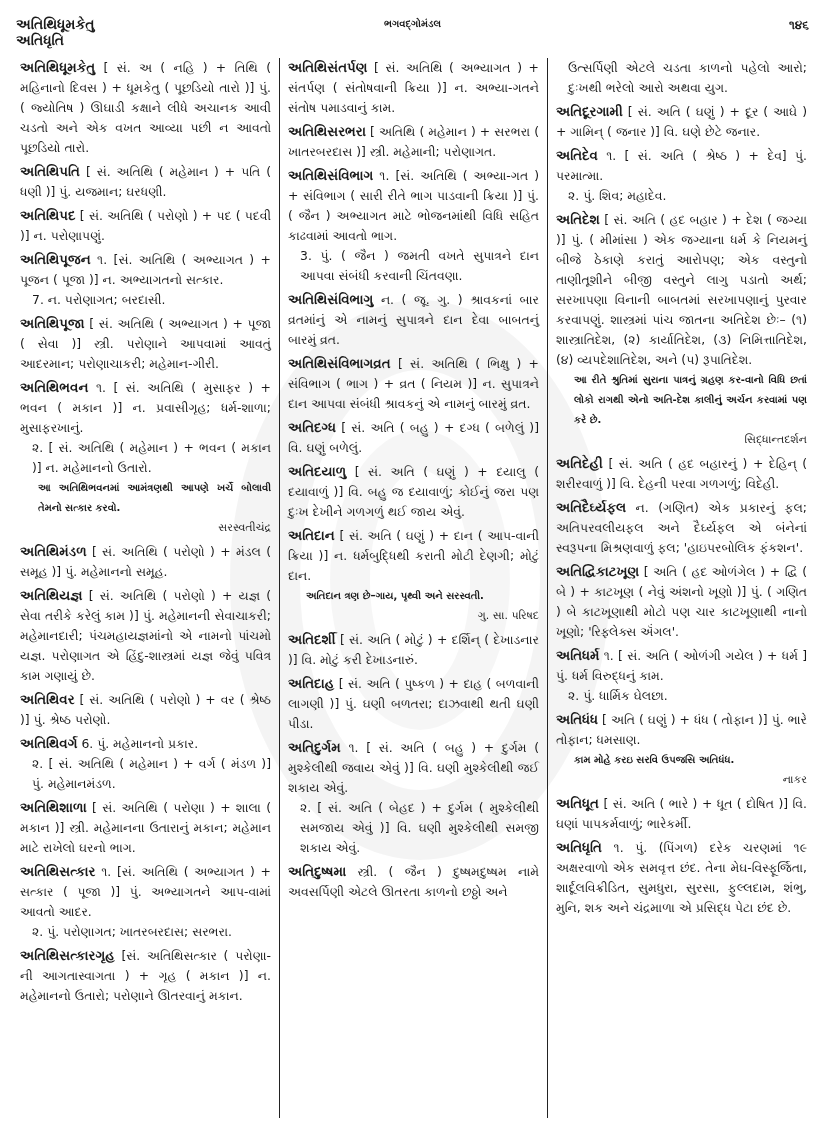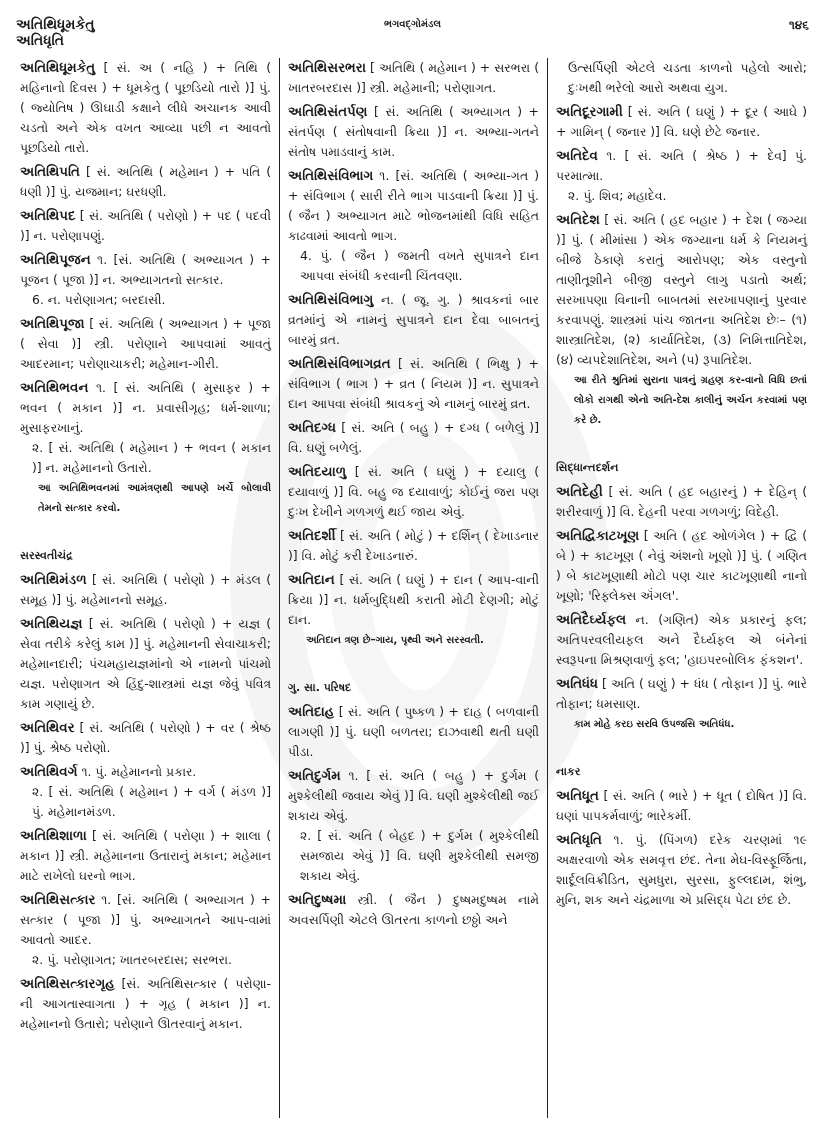--- a/index.html
+++ b/index.html
@@ -21,21 +21,21 @@
   .guide { position: absolute; left: 16px; top: 8px; font-size: 14px; font-weight: bold; line-height: 16px; }
   .title { position: absolute; left: 0; right: 0; top: 10px; text-align: center; font-size: 10px; font-weight: bold; }
   .pageno { position: absolute; right: 16px; top: 10px; font-size: 12px; font-weight: bold; }
   .columns { position: absolute; top: 58px; left: 12px; right: 10px; bottom: 10px; display: flex; }
   .col { flex: 1; padding: 0 8px; box-sizing: border-box; overflow: hidden; }
   .col.mid { border-left: 1.5px solid #222; border-right: 1.5px solid #222; }
   .entry { font-size: 12.4px; line-height: 20px; margin-bottom: 4px; text-align: justify; }
   .hw { font-weight: bold; font-size: 13.4px; }
   .sub { display: block; padding-left: 12px; }
   .quote { display: block; padding-left: 18px; font-size: 10px; font-weight: bold; }
-  .src { display: block; font-size: 11px; font-weight: bold; margin-top: 28px; }
+  .src { display: block; text-align: right; font-size: 11px; font-weight: normal; }
   .cont { padding-left: 12px; }
 </style>
 </head>
 <body>
 
 <div class="watermark"></div>
 <div class="watermark2"></div>
 
 <div class="header">
   <div class="guide">
@@ -44,50 +44,51 @@
   </div>
   <div class="title">ભગવદ્‍ગોમંડલ</div>
   <div class="pageno">૧૪૬</div>
 </div>
 
 <div class="columns">
   <div class="col" id="col0">
       <div class="entry"><span class="hw">અતિથિધૂમકેતુ</span> <span>[ સં. અ ( નહિ ) + તિથિ ( મહિનાનો દિવસ ) + ધૂમકેતુ ( પૂછડિયો તારો )] પું. ( જ્યોતિષ ) ઊઘાડી કક્ષાને લીધે અચાનક આવી ચડતો અને એક વખત આવ્યા પછી ન આવતો પૂછડિયો તારો.</span></div>
       <div class="entry"><span class="hw">અતિથિપતિ</span> <span>[ સં. અતિથિ ( મહેમાન ) + પતિ ( ધણી )] પું. યજમાન; ઘરધણી.</span></div>
       <div class="entry"><span class="hw">અતિથિપદ</span> <span>[ સં. અતિથિ ( પરોણો ) + પદ ( પદવી )] ન. પરોણાપણું.</span></div>
-      <div class="entry"><span class="hw">અતિથિપૂજન</span> <span>૧. [સં. અતિથિ ( અભ્યાગત ) + પૂજન ( પૂજા )] ન. અભ્યાગતનો સત્કાર.</span><span class="sub">6. ન. પરોણાગત; બરદાસી.</span></div>
+      <div class="entry"><span class="hw">અતિથિપૂજન</span> <span>૧. [સં. અતિથિ ( અભ્યાગત ) + પૂજન ( પૂજા )] ન. અભ્યાગતનો સત્કાર.</span><span class="sub">7. ન. પરોણાગત; બરદાસી.</span></div>
       <div class="entry"><span class="hw">અતિથિપૂજા</span> <span>[ સં. અતિથિ ( અભ્યાગત ) + પૂજા ( સેવા )] સ્ત્રી. પરોણાને આપવામાં આવતું આદરમાન; પરોણાચાકરી; મહેમાન-ગીરી.</span></div>
       <div class="entry"><span class="hw">અતિથિભવન</span> <span>૧. [ સં. અતિથિ ( મુસાફર ) + ભવન ( મકાન )] ન. પ્રવાસીગૃહ; ધર્મ-શાળા; મુસાફરખાનું.</span><span class="sub">૨. [ સં. અતિથિ ( મહેમાન ) + ભવન ( મકાન )] ન. મહેમાનનો ઉતારો.</span><span class="quote">આ અતિથિભવનમાં આમંત્રણથી આપણે ખર્ચે બોલાવી તેમનો સત્કાર કરવો.</span><span class="src">સરસ્વતીચંદ્ર</span></div>
       <div class="entry"><span class="hw">અતિથિમંડળ</span> <span>[ સં. અતિથિ ( પરોણો ) + મંડલ ( સમૂહ )] પું. મહેમાનનો સમૂહ.</span></div>
       <div class="entry"><span class="hw">અતિથિયજ્ઞ</span> <span>[ સં. અતિથિ ( પરોણો ) + યજ્ઞ ( સેવા તરીકે કરેલું કામ )] પું. મહેમાનની સેવાચાકરી; મહેમાનદારી; પંચમહાયજ્ઞમાંનો એ નામનો પાંચમો યજ્ઞ. પરોણાગત એ હિંદુ-શાસ્ત્રમાં યજ્ઞ જેવું પવિત્ર કામ ગણાયું છે.</span></div>
       <div class="entry"><span class="hw">અતિથિવર</span> <span>[ સં. અતિથિ ( પરોણો ) + વર ( શ્રેષ્ઠ )] પું. શ્રેષ્ઠ પરોણો.</span></div>
-      <div class="entry"><span class="hw">અતિથિવર્ગ</span> <span>૧. પું. મહેમાનનો પ્રકાર.</span><span class="sub">૨. [ સં. અતિથિ ( મહેમાન ) + વર્ગ ( મંડળ )] પું. મહેમાનમંડળ.</span></div>
+      <div class="entry"><span class="hw">અતિથિવર્ગ</span> <span>6. પું. મહેમાનનો પ્રકાર.</span><span class="sub">૨. [ સં. અતિથિ ( મહેમાન ) + વર્ગ ( મંડળ )] પું. મહેમાનમંડળ.</span></div>
       <div class="entry"><span class="hw">અતિથિશાળા</span> <span>[ સં. અતિથિ ( પરોણા ) + શાલા ( મકાન )] સ્ત્રી. મહેમાનના ઉતારાનું મકાન; મહેમાન માટે રાખેલો ઘરનો ભાગ.</span></div>
       <div class="entry"><span class="hw">અતિથિસત્કાર</span> <span>૧. [સં. અતિથિ ( અભ્યાગત ) + સત્કાર ( પૂજા )] પું. અભ્યાગતને આપ-વામાં આવતો આદર.</span><span class="sub">૨. પું. પરોણાગત; ખાતરબરદાસ; સરભરા.</span></div>
       <div class="entry"><span class="hw">અતિથિસત્કારગૃહ</span> <span>[સં. અતિથિસત્કાર ( પરોણા-ની આગતાસ્વાગતા ) + ગૃહ ( મકાન )] ન. મહેમાનનો ઉતારો; પરોણાને ઊતરવાનું મકાન.</span></div>
     </div>
   <div class="col mid" id="col1">
+      <div class="entry"><span class="hw">અતિથિસંતર્પણ</span> <span>[ સં. અતિથિ ( અભ્યાગત ) + સંતર્પણ ( સંતોષવાની ક્રિયા )] ન. અભ્યા-ગતને સંતોષ પમાડવાનું કામ.</span></div>
       <div class="entry"><span class="hw">અતિથિસરભરા</span> <span>[ અતિથિ ( મહેમાન ) + સરભરા ( ખાતરબરદાસ )] સ્ત્રી. મહેમાની; પરોણાગત.</span></div>
-      <div class="entry"><span class="hw">અતિથિસંતર્પણ</span> <span>[ સં. અતિથિ ( અભ્યાગત ) + સંતર્પણ ( સંતોષવાની ક્રિયા )] ન. અભ્યા-ગતને સંતોષ પમાડવાનું કામ.</span></div>
-      <div class="entry"><span class="hw">અતિથિસંવિભાગ</span> <span>૧. [સં. અતિથિ ( અભ્યા-ગત ) + સંવિભાગ ( સારી રીતે ભાગ પાડવાની ક્રિયા )] પું. ( જૈન ) અભ્યાગત માટે ભોજનમાંથી વિધિ સહિત કાઢવામાં આવતો ભાગ.</span><span class="sub">4. પું. ( જૈન ) જમતી વખતે સુપાત્રને દાન આપવા સંબંધી કરવાની ચિંતવણા.</span></div>
+      <div class="entry"><span class="hw">અતિથિસંવિભાગ</span> <span>૧. [સં. અતિથિ ( અભ્યા-ગત ) + સંવિભાગ ( સારી રીતે ભાગ પાડવાની ક્રિયા )] પું. ( જૈન ) અભ્યાગત માટે ભોજનમાંથી વિધિ સહિત કાઢવામાં આવતો ભાગ.</span><span class="sub">3. પું. ( જૈન ) જમતી વખતે સુપાત્રને દાન આપવા સંબંધી કરવાની ચિંતવણા.</span></div>
       <div class="entry"><span class="hw">અતિથિસંવિભાગુ</span> <span>ન. ( જૂ. ગુ. ) શ્રાવકનાં બાર વ્રતમાંનું એ નામનું સુપાત્રને દાન દેવા બાબતનું બારમું વ્રત.</span></div>
       <div class="entry"><span class="hw">અતિથિસંવિભાગવ્રત</span> <span>[ સં. અતિથિ ( ભિક્ષુ ) + સંવિભાગ ( ભાગ ) + વ્રત ( નિયમ )] ન. સુપાત્રને દાન આપવા સંબંધી શ્રાવકનું એ નામનું બારમું વ્રત.</span></div>
       <div class="entry"><span class="hw">અતિદગ્ધ</span> <span>[ સં. અતિ ( બહુ ) + દગ્ધ ( બળેલું )] વિ. ઘણું બળેલું.</span></div>
       <div class="entry"><span class="hw">અતિદયાળુ</span> <span>[ સં. અતિ ( ઘણું ) + દયાલુ ( દયાવાળું )] વિ. બહુ જ દયાવાળું; કોઈનું જરા પણ દુઃખ દેખીને ગળગળું થઈ જાય એવું.</span></div>
+      <div class="entry"><span class="hw">અતિદાન</span> <span>[ સં. અતિ ( ઘણું ) + દાન ( આપ-વાની ક્રિયા )] ન. ધર્મબુદ્ધિથી કરાતી મોટી દેણગી; મોટું દાન.</span><span class="quote">અતિદાન ત્રણ છે–ગાય, પૃથ્વી અને સરસ્વતી.</span><span class="src">ગુ. સા. પરિષદ</span></div>
       <div class="entry"><span class="hw">અતિદર્શી</span> <span>[ સં. અતિ ( મોટું ) + દર્શિન્ ( દેખાડનાર )] વિ. મોટું કરી દેખાડનારું.</span></div>
-      <div class="entry"><span class="hw">અતિદાન</span> <span>[ સં. અતિ ( ઘણું ) + દાન ( આપ-વાની ક્રિયા )] ન. ધર્મબુદ્ધિથી કરાતી મોટી દેણગી; મોટું દાન.</span><span class="quote">અતિદાન ત્રણ છે–ગાય, પૃથ્વી અને સરસ્વતી.</span><span class="src">ગુ. સા. પરિષદ</span></div>
       <div class="entry"><span class="hw">અતિદાહ</span> <span>[ સં. અતિ ( પુષ્કળ ) + દાહ ( બળવાની લાગણી )] પું. ઘણી બળતરા; દાઝવાથી થતી ઘણી પીડા.</span></div>
       <div class="entry"><span class="hw">અતિદુર્ગમ</span> <span>૧. [ સં. અતિ ( બહુ ) + દુર્ગમ ( મુશ્કેલીથી જવાય એવું )] વિ. ઘણી મુશ્કેલીથી જઈ શકાય એવું.</span><span class="sub">૨. [ સં. અતિ ( બેહદ ) + દુર્ગમ ( મુશ્કેલીથી સમજાય એવું )] વિ. ઘણી મુશ્કેલીથી સમજી શકાય એવું.</span></div>
       <div class="entry"><span class="hw">અતિદુષ્ષમા</span> <span>સ્ત્રી. ( જૈન ) દુષ્ષમદુષ્ષમ નામે અવસર્પિણી એટલે ઊતરતા કાળનો છઠ્ઠો અને</span></div>
     </div>
   <div class="col" id="col2">
       <div class="entry cont"><span>ઉત્સર્પિણી એટલે ચડતા કાળનો પહેલો આરો; દુઃખથી ભરેલો આરો અથવા યુગ.</span></div>
       <div class="entry"><span class="hw">અતિદૂરગામી</span> <span>[ સં. અતિ ( ઘણું ) + દૂર ( આઘે ) + ગામિન્ ( જનાર )] વિ. ઘણે છેટે જનાર.</span></div>
       <div class="entry"><span class="hw">અતિદેવ</span> <span>૧. [ સં. અતિ ( શ્રેષ્ઠ ) + દેવ] પું. પરમાત્મા.</span><span class="sub">૨. પું. શિવ; મહાદેવ.</span></div>
       <div class="entry"><span class="hw">અતિદેશ</span> <span>[ સં. અતિ ( હદ બહાર ) + દેશ ( જગ્યા )] પું. ( મીમાંસા ) એક જગ્યાના ધર્મ કે નિયમનું બીજે ઠેકાણે કરાતું આરોપણ; એક વસ્તુનો તાણીતૂશીને બીજી વસ્તુને લાગુ પડાતો અર્થ; સરખાપણા વિનાની બાબતમાં સરખાપણાનું પુરવાર કરવાપણું. શાસ્ત્રમાં પાંચ જાતના અતિદેશ છેઃ– (૧) શાસ્ત્રાતિદેશ, (૨) કાર્યાતિદેશ, (૩) નિમિત્તાતિદેશ, (૪) વ્યપદેશાતિદેશ, અને (૫) રૂપાતિદેશ.</span><span class="quote">આ રીતે શ્રુતિમાં સુરાના પાત્રનું ગ્રહણ કર-વાનો વિધિ છતાં લોકો રાગથી એનો અતિ-દેશ કાલીનું અર્ચન કરવામાં પણ કરે છે.</span><span class="src">સિદ્ધાન્તદર્શન</span></div>
       <div class="entry"><span class="hw">અતિદેહી</span> <span>[ સં. અતિ ( હદ બહારનું ) + દેહિન્ ( શરીરવાળું )] વિ. દેહની પરવા ગળગળું; વિદેહી.</span></div>
+      <div class="entry"><span class="hw">અતિદૈર્ઘ્યફલ</span> <span>ન. (ગણિત) એક પ્રકારનું ફલ; અતિપરવલીયફલ અને દૈર્ઘ્યફલ એ બંનેનાં સ્વરૂપના મિશ્રણવાળું ફલ; 'હાઇપરબોલિક ફંકશન'.</span></div>
       <div class="entry"><span class="hw">અતિદ્વિકાટખૂણ</span> <span>[ અતિ ( હદ ઓળંગેલ ) + દ્વિ ( બે ) + કાટખૂણ ( નેવું અંશનો ખૂણો )] પું. ( ગણિત ) બે કાટખૂણાથી મોટો પણ ચાર કાટખૂણાથી નાનો ખૂણો; 'રિફ્લેક્સ ઍંગલ'.</span></div>
-      <div class="entry"><span class="hw">અતિદૈર્ઘ્યફલ</span> <span>ન. (ગણિત) એક પ્રકારનું ફલ; અતિપરવલીયફલ અને દૈર્ઘ્યફલ એ બંનેનાં સ્વરૂપના મિશ્રણવાળું ફલ; 'હાઇપરબોલિક ફંકશન'.</span></div>
+      <div class="entry"><span class="hw">અતિધર્મ</span> <span>૧. [ સં. અતિ ( ઓળંગી ગયેલ ) + ધર્મ ] પું. ધર્મ વિરુદ્ધનું કામ.</span><span class="sub">૨. પું. ધાર્મિક ઘેલછા.</span></div>
       <div class="entry"><span class="hw">અતિધંધ</span> <span>[ અતિ ( ઘણું ) + ધંધ ( તોફાન )] પું. ભારે તોફાન; ધમસાણ.</span><span class="quote">કામ મોહે કરઇ સરવિ ઉપજસિ અતિધંધ.</span><span class="src">નાકર</span></div>
       <div class="entry"><span class="hw">અતિધૂત</span> <span>[ સં. અતિ ( ભારે ) + ધૂત ( દોષિત )] વિ. ઘણાં પાપકર્મવાળું; ભારેકર્મી.</span></div>
       <div class="entry"><span class="hw">અતિધૃતિ</span> <span>૧. પું. (પિંગળ) દરેક ચરણમાં ૧૯ અક્ષરવાળો એક સમવૃત્ત છંદ. તેના મેઘ-વિસ્ફૂર્જિતા, શાર્દૂલવિક્રીડિત, સુમધુરા, સુરસા, ફુલ્લદામ, શંભુ, મુનિ, શક અને ચંદ્રમાળા એ પ્રસિદ્ધ પેટા છંદ છે.</span></div>
     </div>
 </div>
 
 </body></html>

